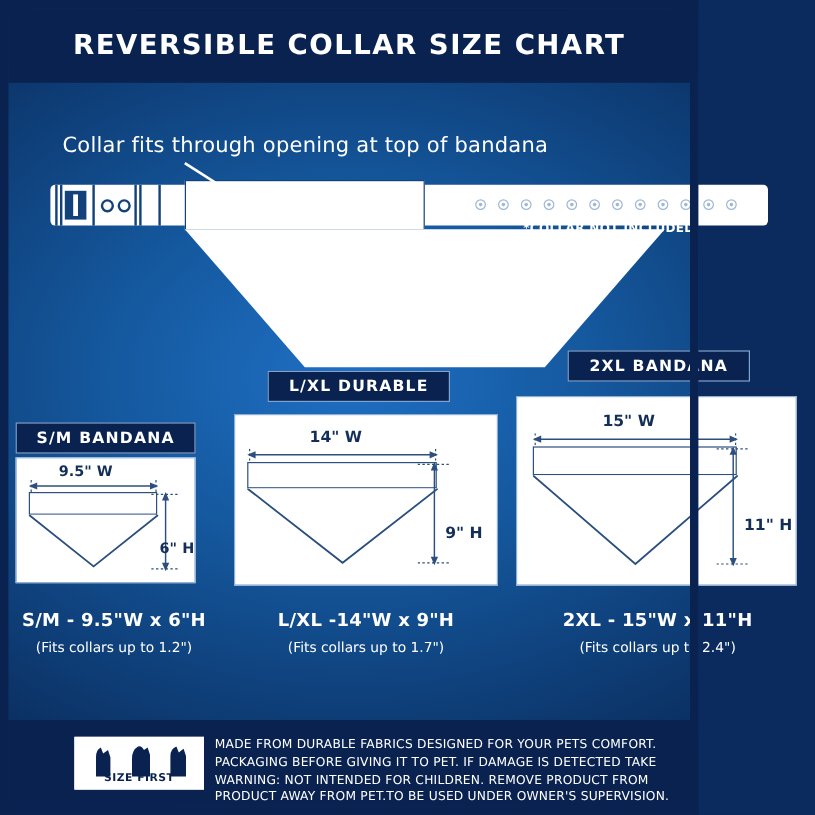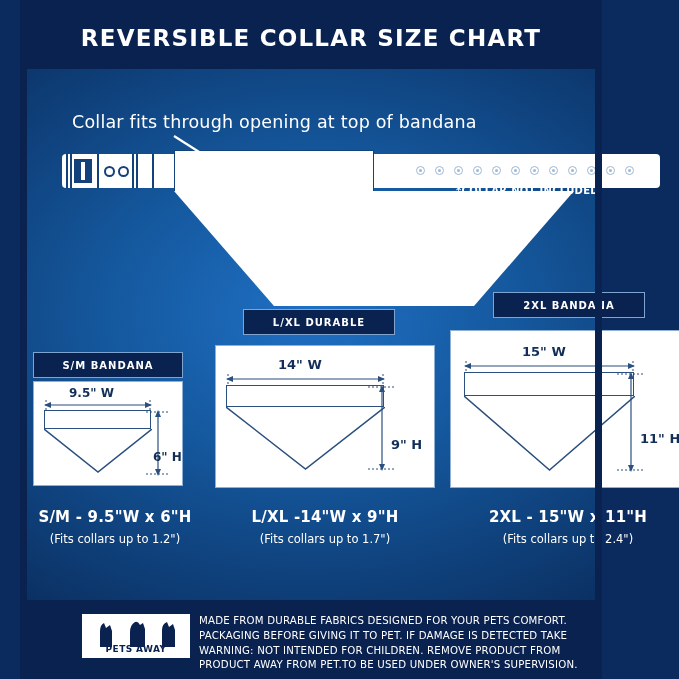--- a/index.html
+++ b/index.html
@@ -8,21 +8,20 @@
     background:#0b2a5e;
     font-family:"DejaVu Sans",sans-serif;
     overflow:hidden;
   }
   #page{
     position:relative;
     width:582px;height:679px;
     background:
       radial-gradient(ellipse 520px 380px at 50% 46%, #1f6fc4 0%, #15599f 38%, #0f417c 70%, #0a2c5c 100%);
     box-sizing:border-box;
-    margin-left:20px;
   }
   
   #page:before{
     content:"";
     position:absolute;inset:0;
     border:7px solid #0a2250;
     pointer-events:none;
     z-index:40;
   }
   .title-bar{
@@ -90,21 +89,21 @@
     position:absolute;left:436px;top:45px;
     color:#ffffff;font-weight:bold;font-size:10px;letter-spacing:.3px;white-space:nowrap;
   }
   
   .panel{position:absolute;}
   .panel .tab{
     position:absolute;
     background:#0a2250;
     color:#ffffff;
     font-weight:bold;
-    font-size:10px;
+    font-size:13px;
     letter-spacing:1px;
     display:flex;align-items:center;justify-content:center;
     white-space:nowrap;
     border:1px solid #7fa4cf;
     box-sizing:border-box;
   }
   .panel .box{
     position:absolute;
     background:#ffffff;
     border:1px solid #8fb0d4;
@@ -305,21 +304,21 @@
     </div>
   </div>
 
   <div class="footer">
     <div class="logo">
       <svg width="96" height="30" viewBox="0 0 96 30">
         <path d="M10 28 L10 12 Q10 6 14 4 L16 9 L20 6 L22 12 L22 28 Z" fill="#0a2250"></path>
         <path d="M40 28 L40 13 Q40 6 45 3 Q48 2 50 6 L53 4 L55 10 L55 28 Z" fill="#0a2250"></path>
         <path d="M72 28 L72 11 Q72 5 77 3 L79 8 L83 5 L85 11 L85 28 Z" fill="#0a2250"></path>
       </svg>
-      <div class="pets">PETS AWAY</div>
+      <div class="pets">SIZE FIRST</div>
     </div>
     <div class="legal">
       <div>MADE FROM DURABLE FABRICS DESIGNED FOR YOUR PETS COMFORT.</div>
       <div>PACKAGING BEFORE GIVING IT TO PET.   IF DAMAGE IS DETECTED TAKE</div>
       <div>WARNING:  NOT  INTENDED   FOR   CHILDREN. REMOVE PRODUCT FROM</div>
       <div>PRODUCT AWAY FROM PET.TO BE USED UNDER OWNER'S SUPERVISION.</div>
     </div>
   </div>
 
 </div>

